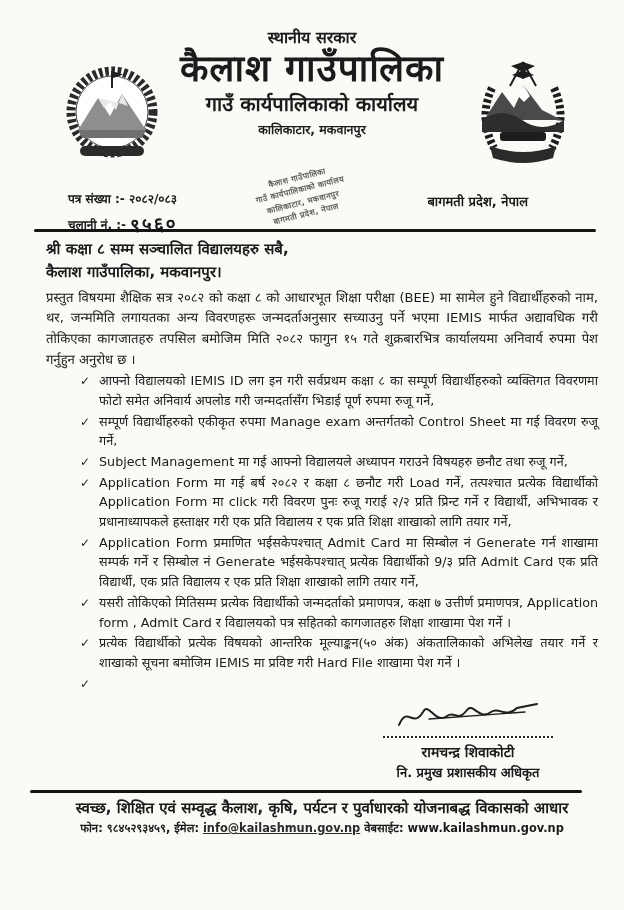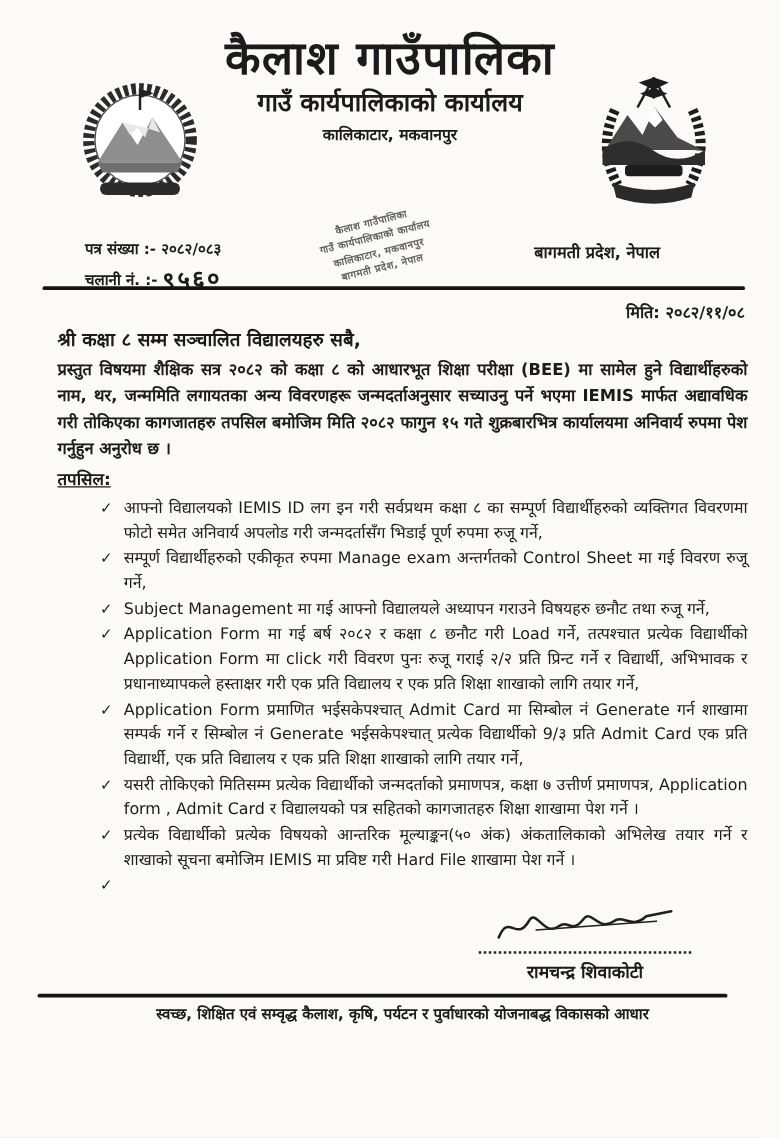--- a/index.html
+++ b/index.html
@@ -26,34 +26,34 @@
   .meta-left { position:absolute; left:68px; top:190px; font-size:12px; font-weight:bold; line-height:1.5; }
   .hand-num { display:inline-block; font-size:19px; font-weight:bold; letter-spacing:2px;
               transform:rotate(-3deg) translateY(2px); }
   .province { position:absolute; right:96px; top:192px; font-size:13px; font-weight:bold; }
   .rule-top { position:absolute; top:229px; left:34px; right:28px; height:3px; background:#141414; border-radius:2px; }
   
   .content { position:absolute; top:238px; left:46px; right:26px; }
   .date-line { text-align:right; font-size:13px; font-weight:bold; margin:2px 2px 3px 0; }
   .subject   { text-align:center; font-size:13.6px; font-weight:bold; text-decoration:underline; margin-bottom:6px; }
   .addr-line { font-size:15px; font-weight:600; line-height:1.55; }
-  .body-para { font-size:13.1px; font-weight:700; line-height:1.6; text-align:justify; margin-top:3px; }
+  .body-para { font-size:13.1px; font-weight:400; line-height:1.6; text-align:justify; margin-top:3px; }
   .tapasil   { font-size:13.5px; font-weight:bold; text-decoration:underline; margin:3px 0 4px; }
   .item { display:flex; gap:9px; padding-left:34px; font-size:12.7px; font-weight:500;
           line-height:1.55; text-align:justify; margin-bottom:1px; }
   .check { flex:0 0 auto; font-weight:bold; font-size:12px; padding-top:1px; }
   
   .signature { width:200px; margin:6px 30px 0 auto; text-align:center; }
   .sig-scribble { display:block; margin:0 auto; border-bottom:2px dotted #222; padding-bottom:1px; width:170px; }
   .sig-name  { font-size:14px; font-weight:bold; margin-top:4px; }
   .sig-title { font-size:13px;   font-weight:600;  margin-top:2px; }
   
   .footer { margin-top:9px; }
   .rule-bottom { height:3px; background:#141414; border-radius:2px; margin:0 16px 4px -16px; }
-  .slogan  { text-align:center; font-size:12px; font-weight:600; }
+  .slogan  { text-align:center; font-size:15px; font-weight:600; }
   .contact { text-align:center; font-size:11.4px; font-weight:600; margin-top:3px; }
   .email-link   { text-decoration:underline; color:#2b2b2b; cursor:pointer; }
   .website-link { font-weight:bold; color:#1b1b1b; cursor:pointer; text-decoration:none; }
 </style>
 </head>
 <body>
 
 <div class="page">
 
   <div class="header">
@@ -76,20 +76,21 @@
       <line x1="51" y1="6" x2="64" y2="30" stroke="#1d1d1d" stroke-width="2"></line>
       <path d="M51,6 l12,4 l-10,5 l9,4 l-12,4 z" fill="#1d1d1d"></path>
       <path d="M51,6 l-12,4 l10,5 l-9,4 l12,4 z" fill="#1d1d1d"></path>
       <path d="M12,64 L30,36 L42,52 L52,30 L70,54 L90,64 Z" fill="#4a4a4a"></path>
       <path d="M46,40 L52,30 L58,40 L52,46 Z" fill="#ffffff"></path>
       <path d="M10,64 Q30,50 50,64 T92,64 L92,76 L10,76 Z" fill="#2d2d2d"></path>
       <rect x="28" y="76" width="46" height="9" rx="3" fill="#1d1d1d"></rect>
       <path d="M18,90 Q51,102 84,90 L81,102 Q51,112 21,102 Z" fill="#2a2a2a"></path>
     </svg>
 
+    <div class="h-local">स्थानीय सरकार</div>
     <div class="h-muni">कैलाश गाउँपालिका</div>
     <div class="h-office">गाउँ कार्यपालिकाको कार्यालय</div>
     <div class="h-addr">कालिकाटार, मकवानपुर</div>
 
     <div class="stamp">
       <div>कैलाश गाउँपालिका</div>
       <div>गाउँ कार्यपालिकाको कार्यालय</div>
       <div>कालिकाटार, मकवानपुर</div>
       <div>बागमती प्रदेश, नेपाल</div>
     </div>
@@ -105,28 +106,27 @@
       </div>
     </div>
 
     <div class="province">बागमती प्रदेश, नेपाल</div>
   </div>
 
   <div class="rule-top"></div>
 
   <div class="content">
 
-    <div class="date-line">मिति: २०८२/११/०८</div>
 
 
     <div class="addr-line">श्री कक्षा ८ सम्म सञ्चालित विद्यालयहरु सबै,</div>
+    <div class="addr-line">कैलाश गाउँपालिका, मकवानपुर।</div>
 
     <div class="body-para">प्रस्तुत विषयमा शैक्षिक सत्र २०८२ को कक्षा ८ को आधारभूत शिक्षा परीक्षा (BEE) मा सामेल हुने विद्यार्थीहरुको नाम, थर, जन्ममिति लगायतका अन्य विवरणहरू जन्मदर्ताअनुसार सच्याउनु पर्ने भएमा IEMIS मार्फत अद्यावधिक गरी तोकिएका कागजातहरु तपसिल बमोजिम मिति २०८२ फागुन १५ गते शुक्रबारभित्र कार्यालयमा अनिवार्य रुपमा पेश गर्नुहुन अनुरोध छ ।</div>
 
-    <div class="tapasil">तपसिल:</div>
 
     <div>
       <div class="item">
         <span class="check">✓</span>
         <span>आफ्नो विद्यालयको IEMIS ID लग इन गरी सर्वप्रथम कक्षा ८ का सम्पूर्ण विद्यार्थीहरुको व्यक्तिगत विवरणमा फोटो समेत अनिवार्य अपलोड गरी जन्मदर्तासँग भिडाई पूर्ण रुपमा रुजू गर्ने,</span>
       </div>
       <div class="item">
         <span class="check">✓</span>
         <span>सम्पूर्ण विद्यार्थीहरुको एकीकृत रुपमा Manage exam अन्तर्गतको Control Sheet मा गई विवरण रुजू गर्ने,</span>
       </div>
@@ -156,21 +156,29 @@
     </div>
 
     <div class="signature">
       <span class="sig-scribble">
         <svg width="150" height="32" viewBox="0 0 150 32">
           <path d="M6,26 C14,6 20,30 30,13 C36,2 42,26 54,17 C62,11 64,24 74,11 C80,3 86,22 98,13 C106,7 112,20 124,9 L144,5" fill="none" stroke="#1f1f1f" stroke-width="2" stroke-linecap="round"></path>
           <path d="M36,20 L132,13" fill="none" stroke="#1f1f1f" stroke-width="1.4" stroke-linecap="round"></path>
         </svg>
       </span>
       <div class="sig-name">रामचन्द्र शिवाकोटी</div>
+      <div class="sig-title">नि. प्रमुख प्रशासकीय अधिकृत</div>
     </div>
 
     <div class="footer">
       <div class="rule-bottom"></div>
       <div class="slogan">स्वच्छ, शिक्षित एवं सम्वृद्ध कैलाश, कृषि, पर्यटन र पुर्वाधारको योजनाबद्ध विकासको आधार</div>
+      <div class="contact">
+        <span>फोन: ९८४५२९३४५९,</span>
+        <span>ईमेल:</span>
+        <span class="email-link">info@kailashmun.gov.np</span>
+        <span>वेबसाईट:</span>
+        <span class="website-link">www.kailashmun.gov.np</span>
+      </div>
     </div>
 
   </div>
 </div>
 
 </body></html>

